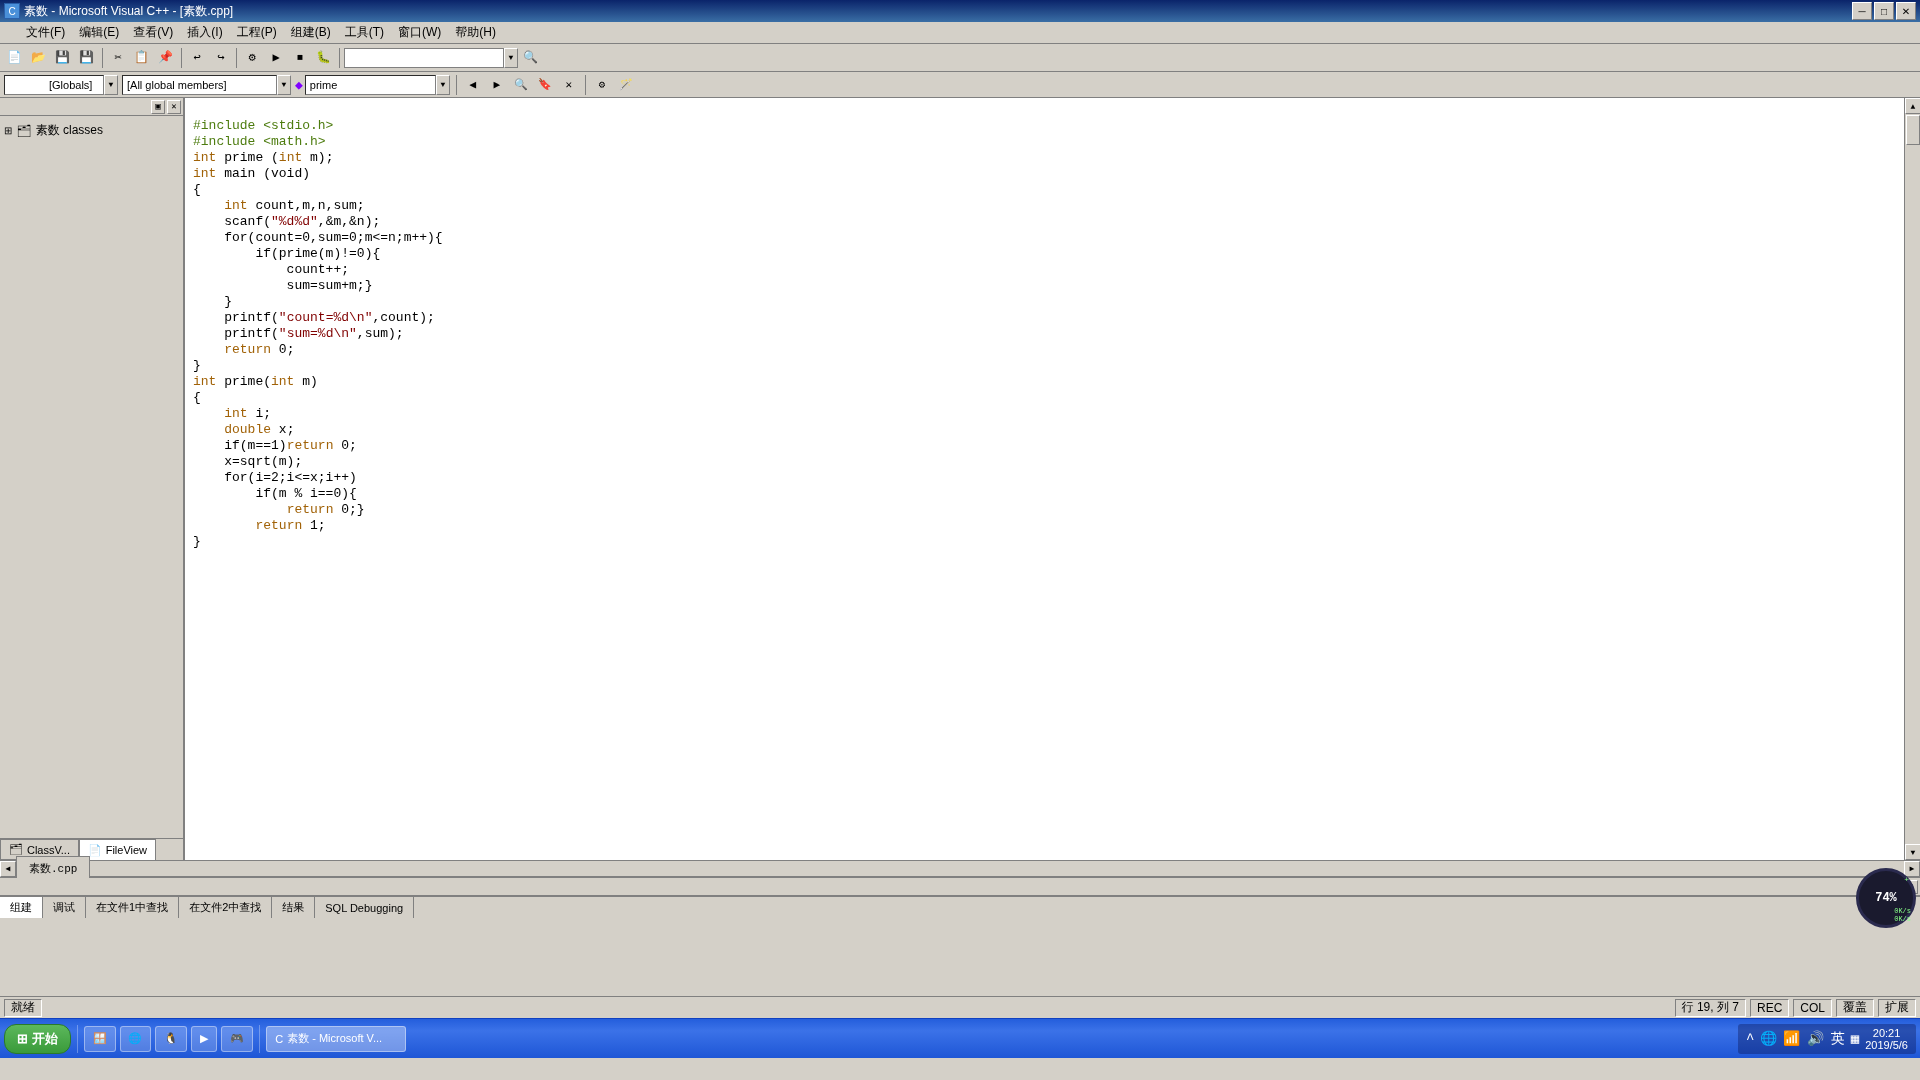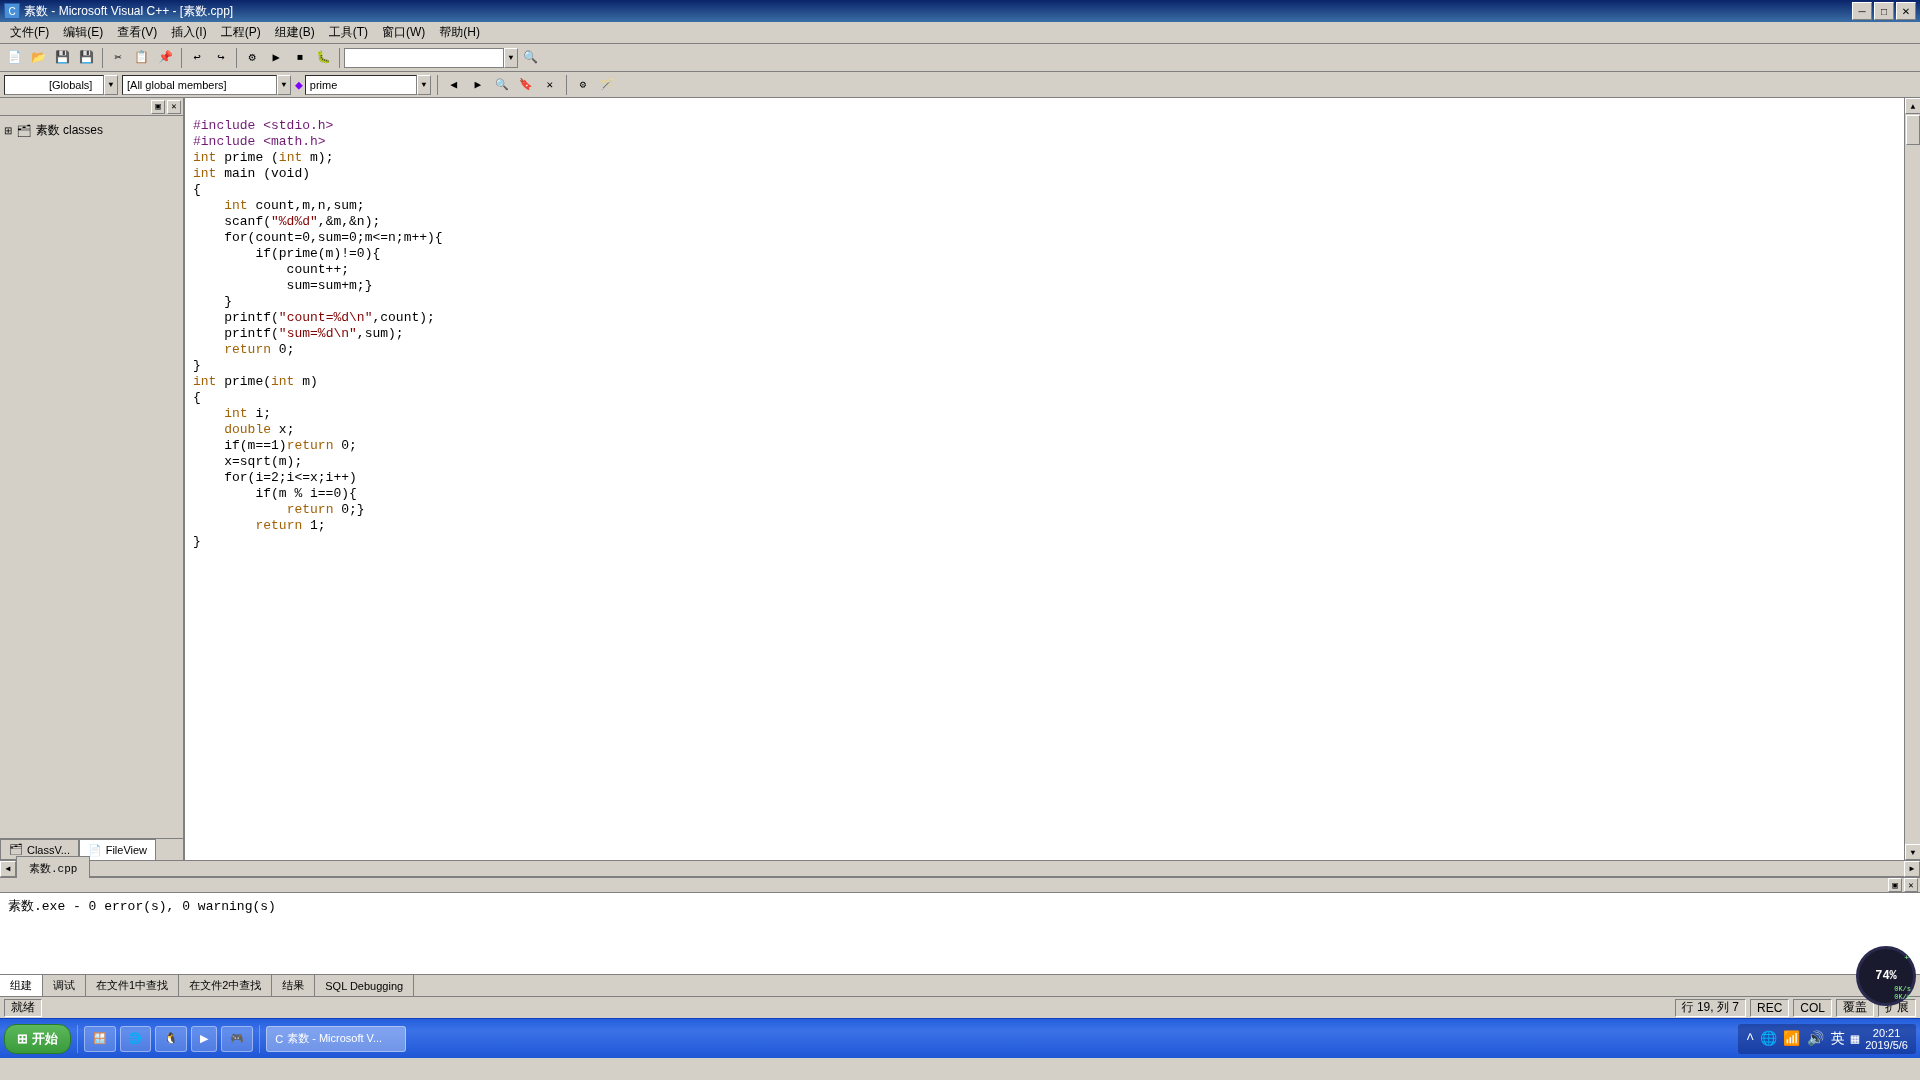--- a/index.html
+++ b/index.html
@@ -29,21 +29,21 @@
 
     
     .menu-bar {
       background: #d4d0c8;
       border-bottom: 1px solid #808080;
       height: 22px;
       display: flex;
       align-items: center;
       font-family: 'Microsoft Sans Serif', sans-serif;
       font-size: 12px;
-      padding: 0 4px;
+      padding: 0 20px;
       gap: 2px;
     }
     .menu-item {
       padding: 2px 6px;
       cursor: pointer;
     }
 
     
     .toolbar {
       background: #d4d0c8;
@@ -158,21 +158,21 @@
     .scroll-track { flex: 1; background: #d4d0c8; }
     .scroll-thumb {
       width: 14px; height: 30px; background: #d4d0c8;
       border: 1px solid; border-color: #ffffff #808080 #808080 #ffffff;
       margin: 1px;
     }
 
     
     .kw { color: #a16207; font-weight: normal; }
     .str { color: #800000; }
-    .pp { color: #701a75; }
+    .pp { color: #4d7c0f; }
 
     
     .sidebar-tabs {
       display: flex;
       border-top: 1px solid #808080;
       height: 22px;
     }
     .sidebar-tab {
       padding: 2px 8px;
       font-family: 'Microsoft Sans Serif', sans-serif;
@@ -398,21 +398,21 @@
     <div class="combo-box" style="width:100px; font-family:'Microsoft Sans Serif',sans-serif; font-size:11px;padding-left:44px;">[Globals]</div>
     <div class="combo-box-arrow">▼</div>
   </div>
   <div class="combo-wrap">
     <div class="combo-box" style="width:155px; font-family:'Microsoft Sans Serif',sans-serif; font-size:11px;">[All global members]</div>
     <div class="combo-box-arrow">▼</div>
   </div>
   <div style="display:flex;align-items:center;gap:2px;">
     <span style="color:#8000ff;">◆</span>
     <div class="combo-wrap">
-      <div class="combo-box" style="width:112px; font-family:'Microsoft Sans Serif',sans-serif; font-size:11px;">prime</div>
+      <div class="combo-box" style="width:131px; font-family:'Microsoft Sans Serif',sans-serif; font-size:11px;">prime</div>
       <div class="combo-box-arrow">▼</div>
     </div>
   </div>
   <div class="toolbar-sep"></div>
   <div class="tb2-btn">◀</div>
   <div class="tb2-btn">▶</div>
   <div class="tb2-btn">🔍</div>
   <div class="tb2-btn">🔖</div>
   <div class="tb2-btn">✕</div>
   <div class="toolbar-sep"></div>
@@ -496,23 +496,20 @@
   <div class="hscroll-btn">▶</div>
 </div>
 
 <div class="bottom-area">
   <div class="bottom-area-header">
     <div style="margin-left:auto; display:flex; gap:2px;">
       <div class="sidebar-close-btn">▣</div>
       <div class="sidebar-close-btn">✕</div>
     </div>
   </div>
-  <div class="compile-output">
-    <div>素数.exe - 0 error(s), 0 warning(s)</div>
-  </div>
   <div class="bottom-tabs">
     <div class="bottom-tab active">组建</div>
     <div class="bottom-tab">调试</div>
     <div class="bottom-tab">在文件1中查找</div>
     <div class="bottom-tab">在文件2中查找</div>
     <div class="bottom-tab">结果</div>
     <div class="bottom-tab">SQL Debugging</div>
     <div style="flex:1; background:#d4d0c8; display:flex; align-items:center; justify-content:flex-end; padding:0 4px;">
 
       <div style="width:60px;height:60px;background:#1a1a2e;border-radius:50%;display:flex;align-items:center;justify-content:center;position:relative;border:3px solid #2a2a4e;margin-top:-20px;">

